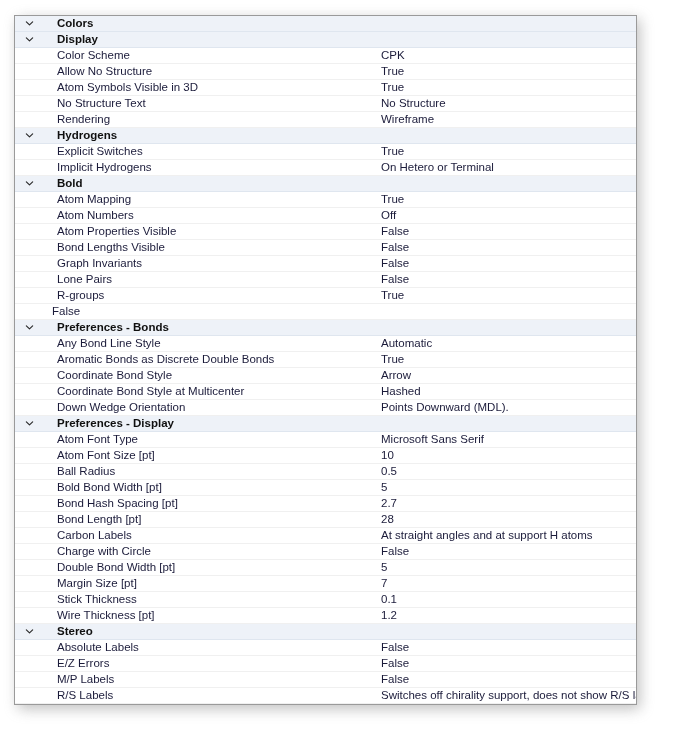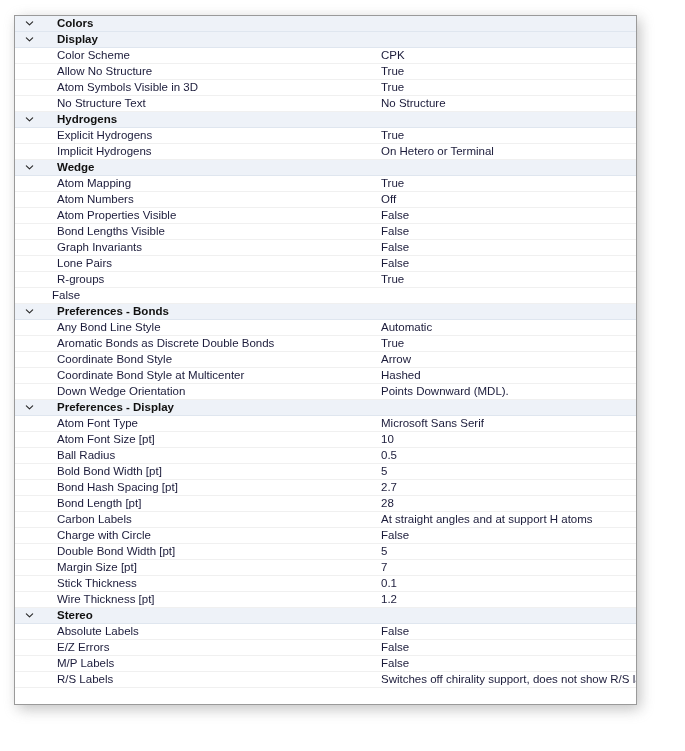--- a/index.html
+++ b/index.html
@@ -165,46 +165,51 @@
         <div class="row item">
           <div class="gutter"></div>
           <div class="name-cell">Atom Symbols Visible in 3D</div>
           <div class="value-cell">True</div>
         </div>
         <div class="row item">
           <div class="gutter"></div>
           <div class="name-cell">No Structure Text</div>
           <div class="value-cell">No Structure</div>
         </div>
+        <div class="row item">
+          <div class="gutter"></div>
+          <div class="name-cell">Rendering</div>
+          <div class="value-cell">Wireframe</div>
+        </div>
         <div class="row group">
           <div class="gutter">
             <svg class="chevron" viewBox="0 0 10 10" aria-hidden="true">
               <path d="M1.5 3.2 L5 6.6 L8.5 3.2" fill="none" stroke="#2b2b2b" stroke-width="1.3" stroke-linecap="round" stroke-linejoin="round"></path>
             </svg>
           </div>
           <div class="name-cell">Hydrogens</div>
           <div class="value-cell"></div>
         </div>
         <div class="row item">
           <div class="gutter"></div>
-          <div class="name-cell">Explicit Hydrogens</div>
+          <div class="name-cell">Explicit Switches</div>
           <div class="value-cell">True</div>
         </div>
         <div class="row item">
           <div class="gutter"></div>
           <div class="name-cell">Implicit Hydrogens</div>
           <div class="value-cell">On Hetero or Terminal</div>
         </div>
         <div class="row group">
           <div class="gutter">
             <svg class="chevron" viewBox="0 0 10 10" aria-hidden="true">
               <path d="M1.5 3.2 L5 6.6 L8.5 3.2" fill="none" stroke="#2b2b2b" stroke-width="1.3" stroke-linecap="round" stroke-linejoin="round"></path>
             </svg>
           </div>
-          <div class="name-cell">Wedge</div>
+          <div class="name-cell">Bold</div>
           <div class="value-cell"></div>
         </div>
         <div class="row item">
           <div class="gutter"></div>
           <div class="name-cell">Atom Mapping</div>
           <div class="value-cell">True</div>
         </div>
         <div class="row item">
           <div class="gutter"></div>
           <div class="name-cell">Atom Numbers</div>

